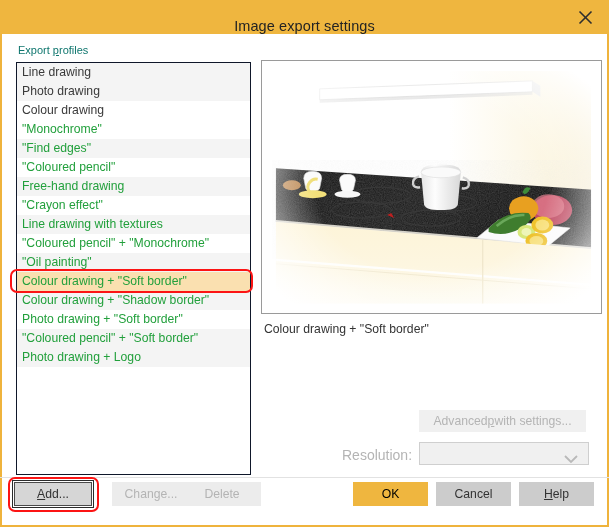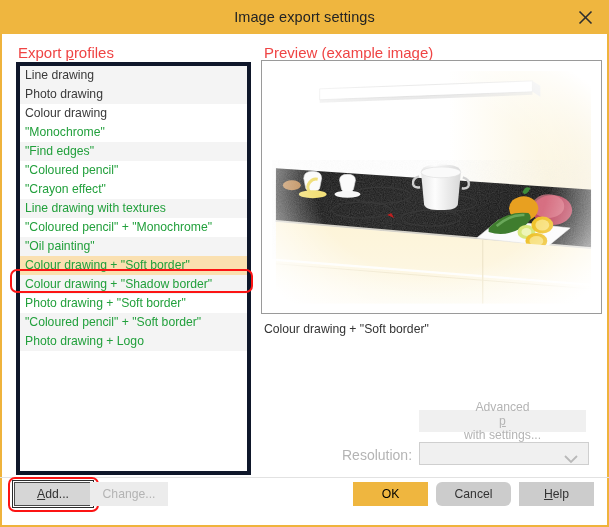--- a/index.html
+++ b/index.html
@@ -14,50 +14,50 @@
     width: 609px; height: 527px;
     background: #ffffff;
     border: 2px solid #efb33c;
     border-top: none;
   }
   
   #titlebar {
     position: absolute; left: -2px; top: 0;
     width: 609px; height: 34px;
     background: #efb63f;
-    display: flex; align-items: center; justify-content: center;
+    display: flex; align-items: flex-end; justify-content: center;
   }
   #title-text {
     font-size: 14.5px; color: #232323; letter-spacing: .1px;
   }
   #close-btn {
     position: absolute; right: 14px; top: 7px;
     width: 20px; height: 20px;
     display: flex; align-items: center; justify-content: center;
     cursor: pointer;
   }
   #close-btn svg { display: block; }
   
   .section-label {
     position: absolute;
-    font-size: 15px;
-    color: #ef4444;
+    font-size: 11px;
+    color: #0f766e;
     white-space: nowrap;
     text-align: center;
   }
   #label-export { left: 16px; top: 44px; }
   #label-preview { left: 262px; top: 44px; }
   .accel { text-decoration: underline; }
   
   #profiles-list {
     position: absolute;
     left: 14px; top: 62px;
     width: 235px; height: 413px;
     background: #ffffff;
-    border: 4px solid #0f172a;
+    border: 1px solid #0f172a;
     overflow: hidden;
   }
   .profile-row {
     height: 19px;
     line-height: 19px;
     padding-left: 5px;
     font-size: 12.2px;
     white-space: nowrap;
     overflow: hidden;
     cursor: default;
@@ -100,21 +100,20 @@
   #adv-photo-btn {
     position: absolute;
     left: 417px; top: 410px;
     width: 167px; height: 22px;
     background: #f0f0f0;
     color: #b4b4b4;
     font-size: 12.2px;
     display: flex; align-items: center; justify-content: center;
     border: none;
     font-family: inherit;
-    flex-direction: column;
   }
   #resolution-label {
     position: absolute;
     left: 340px; top: 447px;
     font-size: 14px;
     color: #b4b4b4;
     white-space: nowrap;
   }
   #resolution-select {
     position: absolute;
@@ -158,37 +157,36 @@
   }
   #anno-add {
     position: absolute;
     left: 6px; top: 477px;
     width: 91px; height: 35px;
     border: 2.5px solid #fc1414;
     border-radius: 7px;
     pointer-events: none;
   }
   #change-btn {
-    left: 88px; top: 482px; width: 78px;
+    left: 110px; top: 482px; width: 78px;
     background: #ececec; color: #b4b4b4;
   }
   #delete-btn {
     left: 181px; top: 482px; width: 78px;
     background: #ececec; color: #b4b4b4;
   }
   #ok-btn {
     left: 351px; top: 482px; width: 75px;
     background: #efb63f; color: #000000;
     cursor: pointer;
   }
   #cancel-btn {
     left: 434px; top: 482px; width: 75px;
     background: #cccccc; color: #333333;
     cursor: pointer;
-    border-radius: 6px;
   }
   #help-btn {
     left: 517px; top: 482px; width: 75px;
     background: #cccccc; color: #333333;
     cursor: pointer;
   }
 </style>
 </head>
 <body>
 
@@ -200,29 +198,29 @@
       <svg width="15" height="15" viewBox="0 0 15 15">
         <line x1="1.5" y1="1.5" x2="13.5" y2="13.5" stroke="#2e2e2e" stroke-width="1.6"></line>
         <line x1="13.5" y1="1.5" x2="1.5" y2="13.5" stroke="#2e2e2e" stroke-width="1.6"></line>
       </svg>
     </div>
   </div>
 
   <div class="section-label" id="label-export">
     <span>Export </span><span class="accel">p</span><span>rofiles</span>
   </div>
-  <div class="section-label" id="label-preview">Preview (example image)</div>
 
   <div id="profiles-list">
       <div class="profile-row alt dark">Line drawing</div>
       <div class="profile-row alt dark">Photo drawing</div>
       <div class="profile-row plain dark">Colour drawing</div>
       <div class="profile-row plain green">"Monochrome"</div>
       <div class="profile-row alt green">"Find edges"</div>
       <div class="profile-row plain green">"Coloured pencil"</div>
+      <div class="profile-row alt green">Free-hand drawing</div>
       <div class="profile-row plain green">"Crayon effect"</div>
       <div class="profile-row alt green">Line drawing with textures</div>
       <div class="profile-row plain green">"Coloured pencil" + "Monochrome"</div>
       <div class="profile-row alt green">"Oil painting"</div>
       <div class="profile-row plain green selected">Colour drawing + "Soft border"</div>
       <div class="profile-row alt green">Colour drawing + "Shadow border"</div>
       <div class="profile-row plain green">Photo drawing  + "Soft border"</div>
       <div class="profile-row alt green">"Coloured pencil" + "Soft border"</div>
       <div class="profile-row alt green">Photo drawing + Logo</div>
     </div>
@@ -341,20 +339,21 @@
   <div id="bottom-sep"></div>
 
   <button class="btn" id="add-btn">
     <span></span>
       <span class="accel">A</span>
       <span>dd...</span>
   </button>
   <div id="anno-add"></div>
 
   <button class="btn" id="change-btn" disabled="">Change...</button>
+  <button class="btn" id="delete-btn" disabled="">Delete</button>
 
   <button class="btn" id="ok-btn">OK</button>
   <button class="btn" id="cancel-btn">Cancel</button>
   <button class="btn" id="help-btn">
     <span></span>
       <span class="accel">H</span>
       <span>elp</span>
   </button>
 
 </div>

